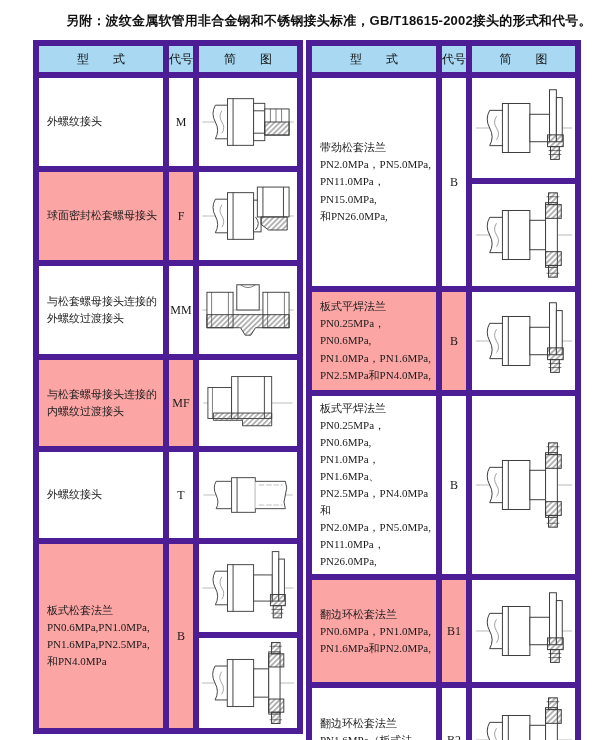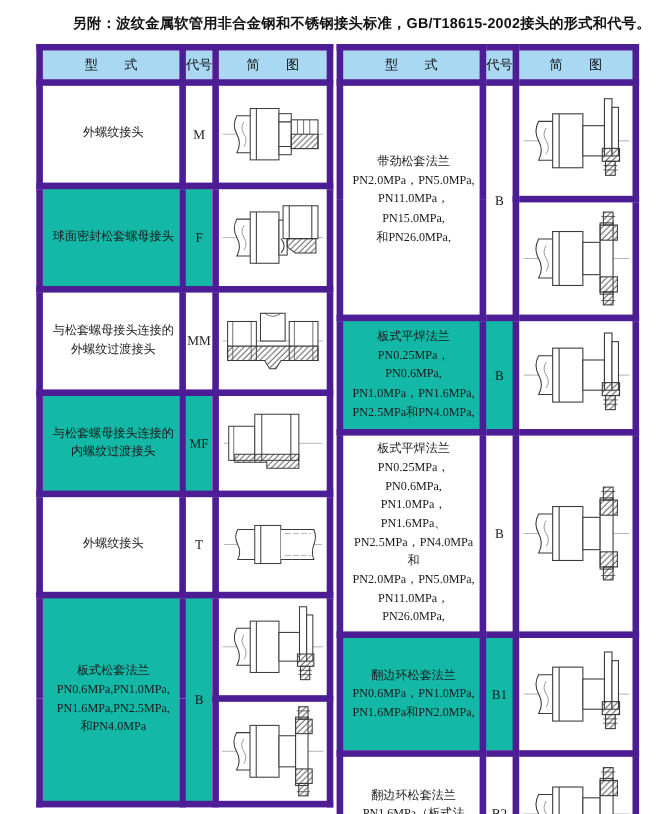--- a/index.html
+++ b/index.html
@@ -19,25 +19,25 @@
   table{border-collapse:collapse;table-layout:fixed;}
   table.half{border:2px solid #2b2b2b;background:#fff;}
   table.left-half{margin-right:3px;}
   td,th{border:6px solid #4c1d95;padding:0;vertical-align:middle;overflow:hidden;}
   th.hdr{
     background:#a9d8f2;font-weight:normal;font-size:12px;color:#111;
     height:26px;text-align:center;white-space:pre;
   }
   td.type{
     font-size:11px;line-height:1.55;padding:4px 4px 4px 8px;
-    white-space:pre-line;text-align:center;margin-top:40px;
+    white-space:pre-line;text-align:left;margin-top:40px;
   }
   td.code{font-size:12px;text-align:center;}
   td.diag-cell{text-align:center;vertical-align:middle;background:#fff;}
-  .hl{background:#14b8a6;}
+  .hl{background:#fca5a5;}
   svg.diag{stroke:#3a3a3a;stroke-width:1;fill:#ffffff;display:block;margin:2px auto;}
 </style>
 </head>
 <body>
 
 <svg width="0" height="0" style="position:absolute" aria-hidden="true">
   <defs>
     <pattern id="hatch" width="4" height="4" patternUnits="userSpaceOnUse" patternTransform="rotate(45)">
       <line x1="1" y1="0" x2="1" y2="4" stroke="#555" stroke-width="0.9"></line>
     </pattern>

